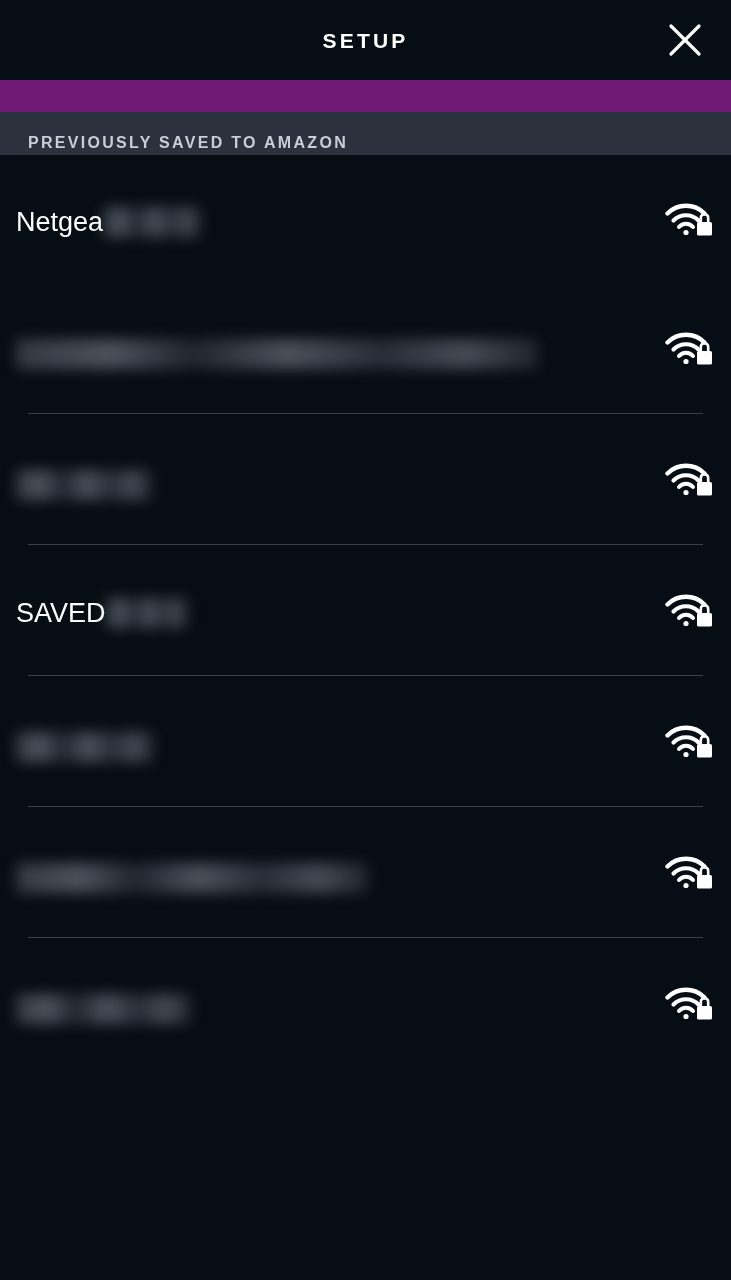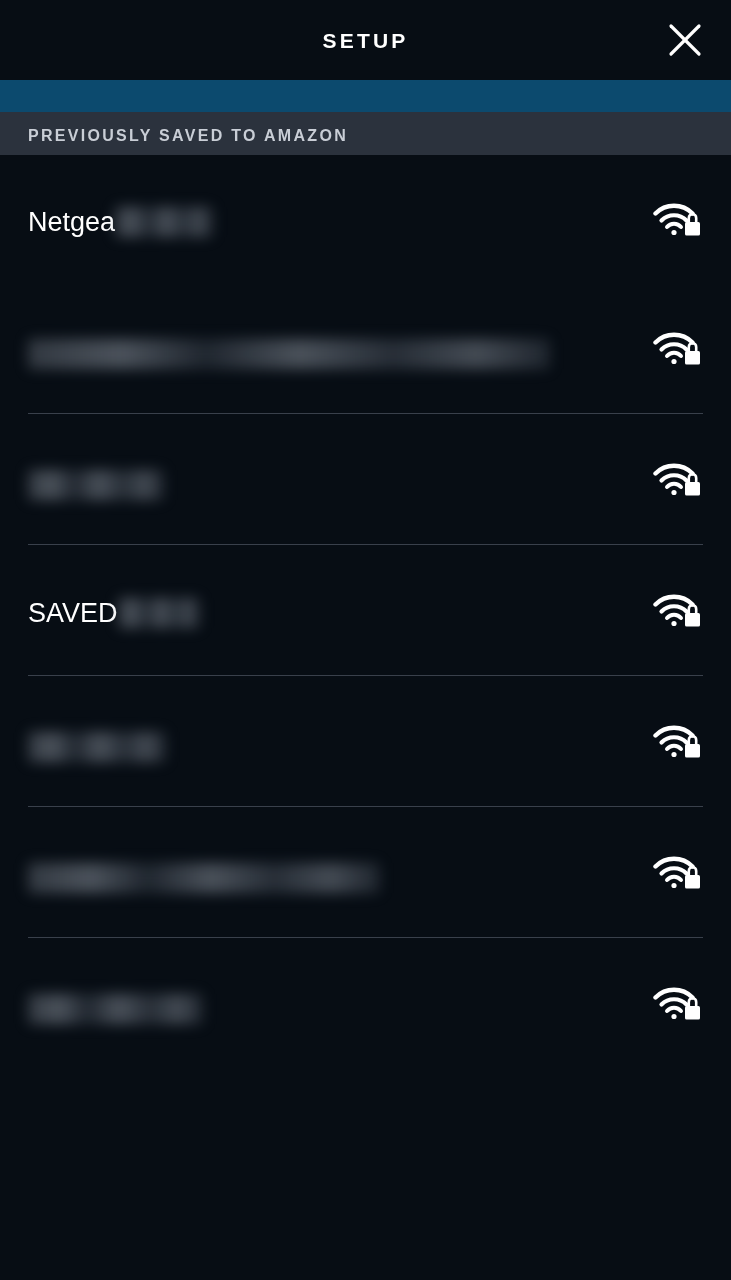--- a/index.html
+++ b/index.html
@@ -14,21 +14,21 @@
     overflow: hidden;
     font-family: "Liberation Sans", sans-serif;
     color: #ffffff;
     -webkit-font-smoothing: antialiased;
   }
 
   .screen {
     position: relative;
     width: 731px;
     height: 1044px;
-    background: #0c4a6e;
+    background: #701a75;
     overflow: hidden;
   }
 
   
   .topbar {
     position: relative;
     height: 80px;
     display: flex;
     align-items: center;
     justify-content: center;
@@ -80,43 +80,43 @@
     cursor: pointer;
     line-height: 1.1;
   }
 
   
   .section-header {
     margin-top: 32px;
     height: 43px;
     background: #2b323d;
     display: flex;
-    align-items: flex-start;
-    padding: 16px 28px;
+    align-items: flex-end;
+    padding: 4px 28px;
     box-sizing: border-box;
   }
   .section-header-label {
     font-size: 16px;
     font-weight: bold;
     letter-spacing: 2.3px;
     color: #c9ced6;
     text-transform: uppercase;
     line-height: 1;
   }
 
   
   .network-list { background: #070d14; }
 
   .network-row {
     position: relative;
     height: 130px;
     display: flex;
     align-items: center;
     justify-content: space-between;
-    padding: 0 28px;
+    padding: 0 16px;
     box-sizing: border-box;
     cursor: pointer;
     background: transparent;
   }
   .network-row.saved-row { height: 128px; }
 
   .network-name {
     font-size: 27px;
     color: #ffffff;
     line-height: 1.1;

